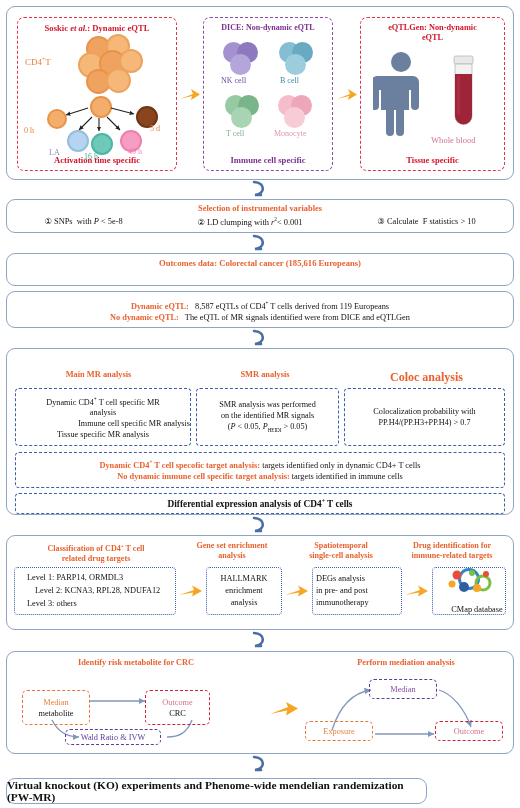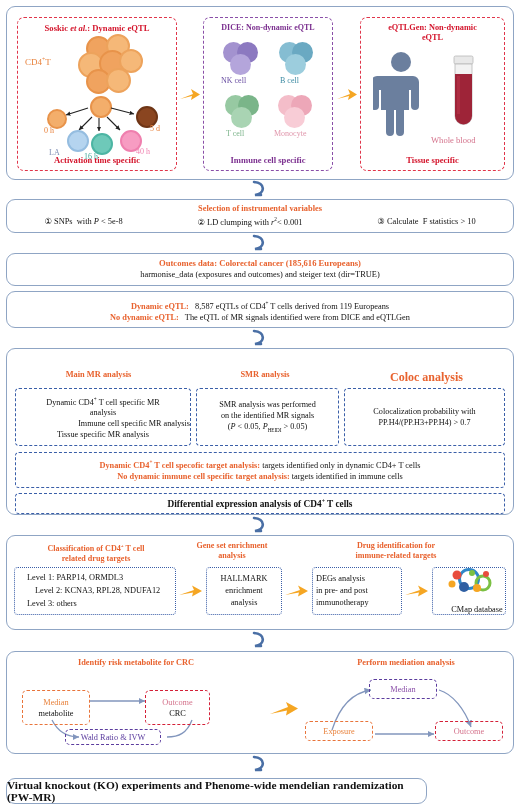--- a/index.html
+++ b/index.html
@@ -87,30 +87,30 @@
           </marker>
         </defs>
         <line x1="70" y1="90" x2="48" y2="97" stroke="#222" stroke-width="1.1" marker-end="url(#ahead)"></line>
         <line x1="74" y1="99" x2="61" y2="112" stroke="#222" stroke-width="1.1" marker-end="url(#ahead)"></line>
         <line x1="81" y1="100" x2="81" y2="113" stroke="#222" stroke-width="1.1" marker-end="url(#ahead)"></line>
         <line x1="89" y1="99" x2="102" y2="112" stroke="#222" stroke-width="1.1" marker-end="url(#ahead)"></line>
         <line x1="93" y1="90" x2="116" y2="96" stroke="#222" stroke-width="1.1" marker-end="url(#ahead)"></line>
       </svg>
 
       <div class="blob" style="left:29px;top:91px;width:16px;height:16px;background:#f3ae6b;border:2px solid #e8934a;"></div>
-      <div class="lbl" style="left:26px;top:108px;color:#e8823c;">0 h</div>
+      <div class="lbl" style="left:6px;top:108px;color:#e8823c;">0 h</div>
 
       <div class="blob" style="left:49px;top:112px;width:18px;height:18px;background:#b5d4ef;border:2px solid #95bde0;"></div>
       <div class="lbl" style="left:31px;top:130px;color:#7f8fb5;">LA</div>
 
       <div class="blob" style="left:73px;top:115px;width:18px;height:18px;background:#6ec9b9;border:2px solid #4cb5a3;"></div>
       <div class="lbl" style="left:66px;top:134px;color:#3fa99a;">16 h</div>
 
       <div class="blob" style="left:102px;top:112px;width:18px;height:18px;background:#f79cc2;border:2px solid #ef7fae;"></div>
-      <div class="lbl" style="left:110px;top:129px;color:#ef7fae;margin-left:8px;">40 h</div>
+      <div class="lbl" style="left:110px;top:129px;color:#ef7fae;">40 h</div>
 
       <div class="blob" style="left:118px;top:88px;width:18px;height:18px;background:#8a4520;border:2px solid #6e3516;"></div>
       <div class="lbl" style="left:132px;top:106px;color:#e8823c;">5 d</div>
 
       <div class="hd-red s1foot">Activation time specific</div>
     </div>
 
     <svg style="position:absolute;left:172px;top:80px;" width="22" height="16">
       <path d="M1,12 L14,7 L12,2 L21,7.5 L12,13 L13,9 Z" fill="#f5a623"></path>
     </svg>
@@ -189,21 +189,20 @@
       <span>③&nbsp;Calculate&nbsp; F statistics &gt; 10</span>
     </div>
   </div>
 
   <svg class="connector" style="top:234px;" width="26" height="18">
     <path d="M7,2 C18,3 19,13 8,15 L14,15" fill="none" stroke="#4a6fa5" stroke-width="2.6" stroke-linecap="round"></path>
   </svg>
 
   <div class="panel" style="position:absolute;left:6px;top:253px;width:508px;height:33px;">
     <div class="hd" style="font-size:8.6px;margin-top:4px;">Outcomes data: Colorectal cancer (185,616 Europeans)</div>
-    <div class="blk" style="font-size:8.4px;margin-top:2px;">harmonise_data (exposures and outcomes) and steiger text (dir=TRUE)</div>
   </div>
 
   <div class="panel" style="position:absolute;left:6px;top:291px;width:508px;height:37px;">
     <div class="tline" style="margin-top:6px;">
       <span class="hd" style="display:inline;">Dynamic eQTL:</span>
       <span style="color:#111;">&nbsp; 8,587 eQTLs of CD4<sup>+</sup> T cells derived from 119 Europeans</span>
     </div>
     <div class="tline">
       <span class="hd" style="display:inline;">No dynamic eQTL:</span>
       <span style="color:#111;">&nbsp; <span>The eQTL of MR signals identified were from DICE and eQTLGen</span></span>
@@ -261,20 +260,24 @@
   <div class="panel" style="position:absolute;left:6px;top:535px;width:508px;height:95px;">
 
     <div style="display:flex;margin-top:5px;padding:0 6px;">
       <div class="hd" style="flex:0 0 166px;font-size:8.1px;line-height:10px;">
         <div>Classification of CD4<sup>+</sup> T cell</div>
         <div>related drug targets</div>
       </div>
       <div class="hd" style="flex:0 0 106px;font-size:8.1px;line-height:10px;">
         <div>Gene set enrichment</div>
         <div>analysis</div>
+      </div>
+      <div class="hd" style="flex:0 0 112px;font-size:8.1px;line-height:10px;">
+        <div>Spatiotemporal</div>
+        <div>single-cell analysis</div>
       </div>
       <div class="hd" style="flex:1;font-size:8.1px;line-height:10px;">
         <div>Drug identification for</div>
         <div>immune-related targets</div>
       </div>
     </div>
 
     <div style="display:flex;align-items:center;padding:0 7px;margin-top:3px;">
       <div class="dotted-blue" style="flex:0 0 162px;height:48px;display:flex;flex-direction:column;justify-content:center;padding-left:12px;box-sizing:border-box;font-family:Liberation Serif, serif;">
         <div style="font-size:8.3px;line-height:13px;color:#111;">Level 1: PARP14, ORMDL3</div>

